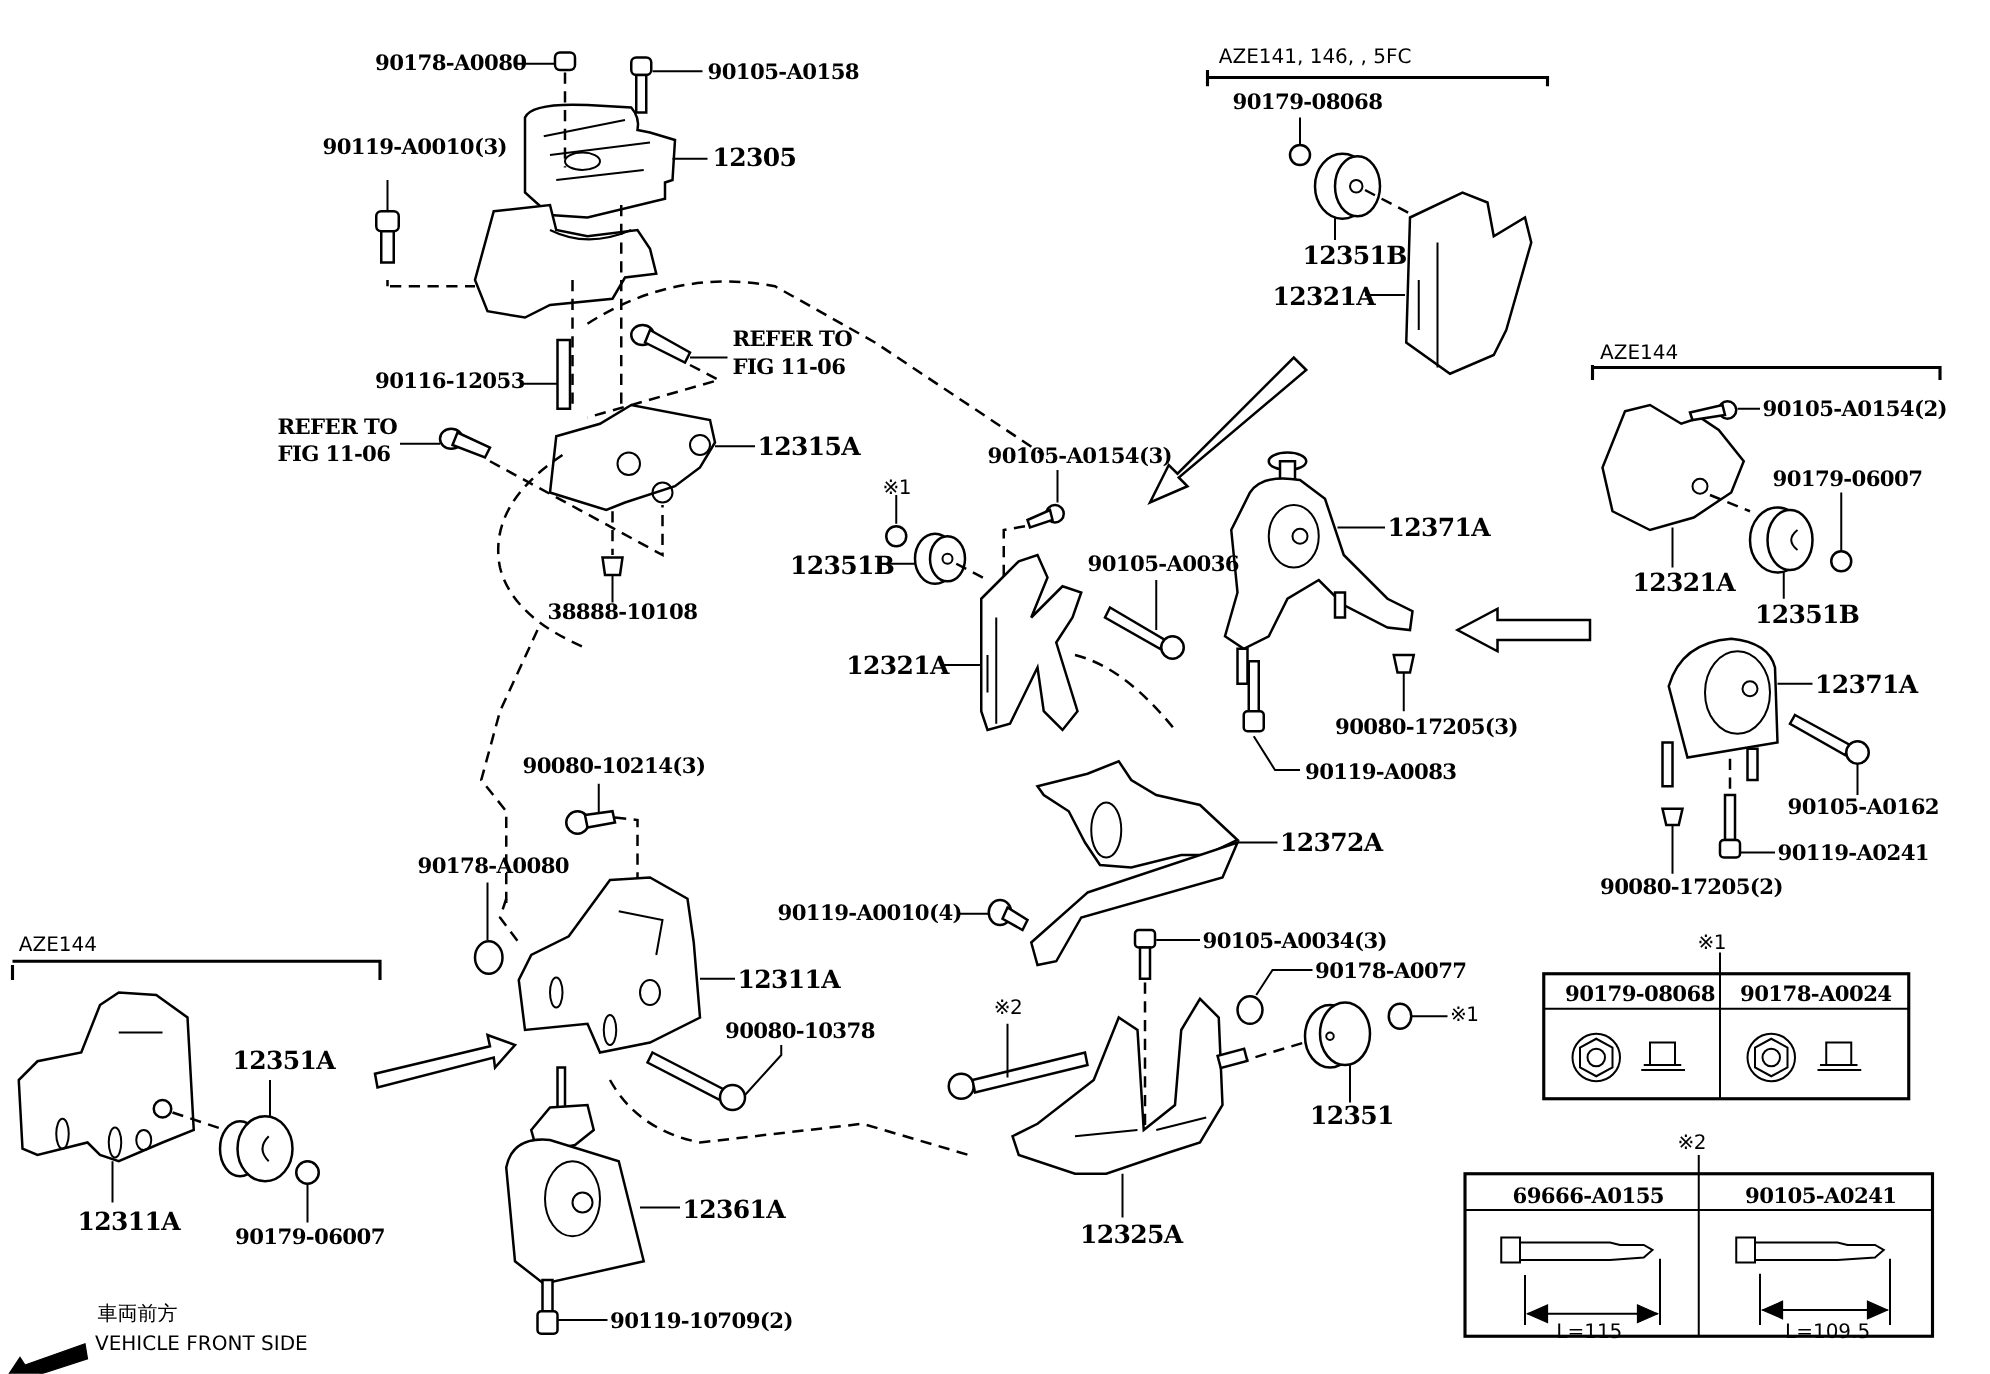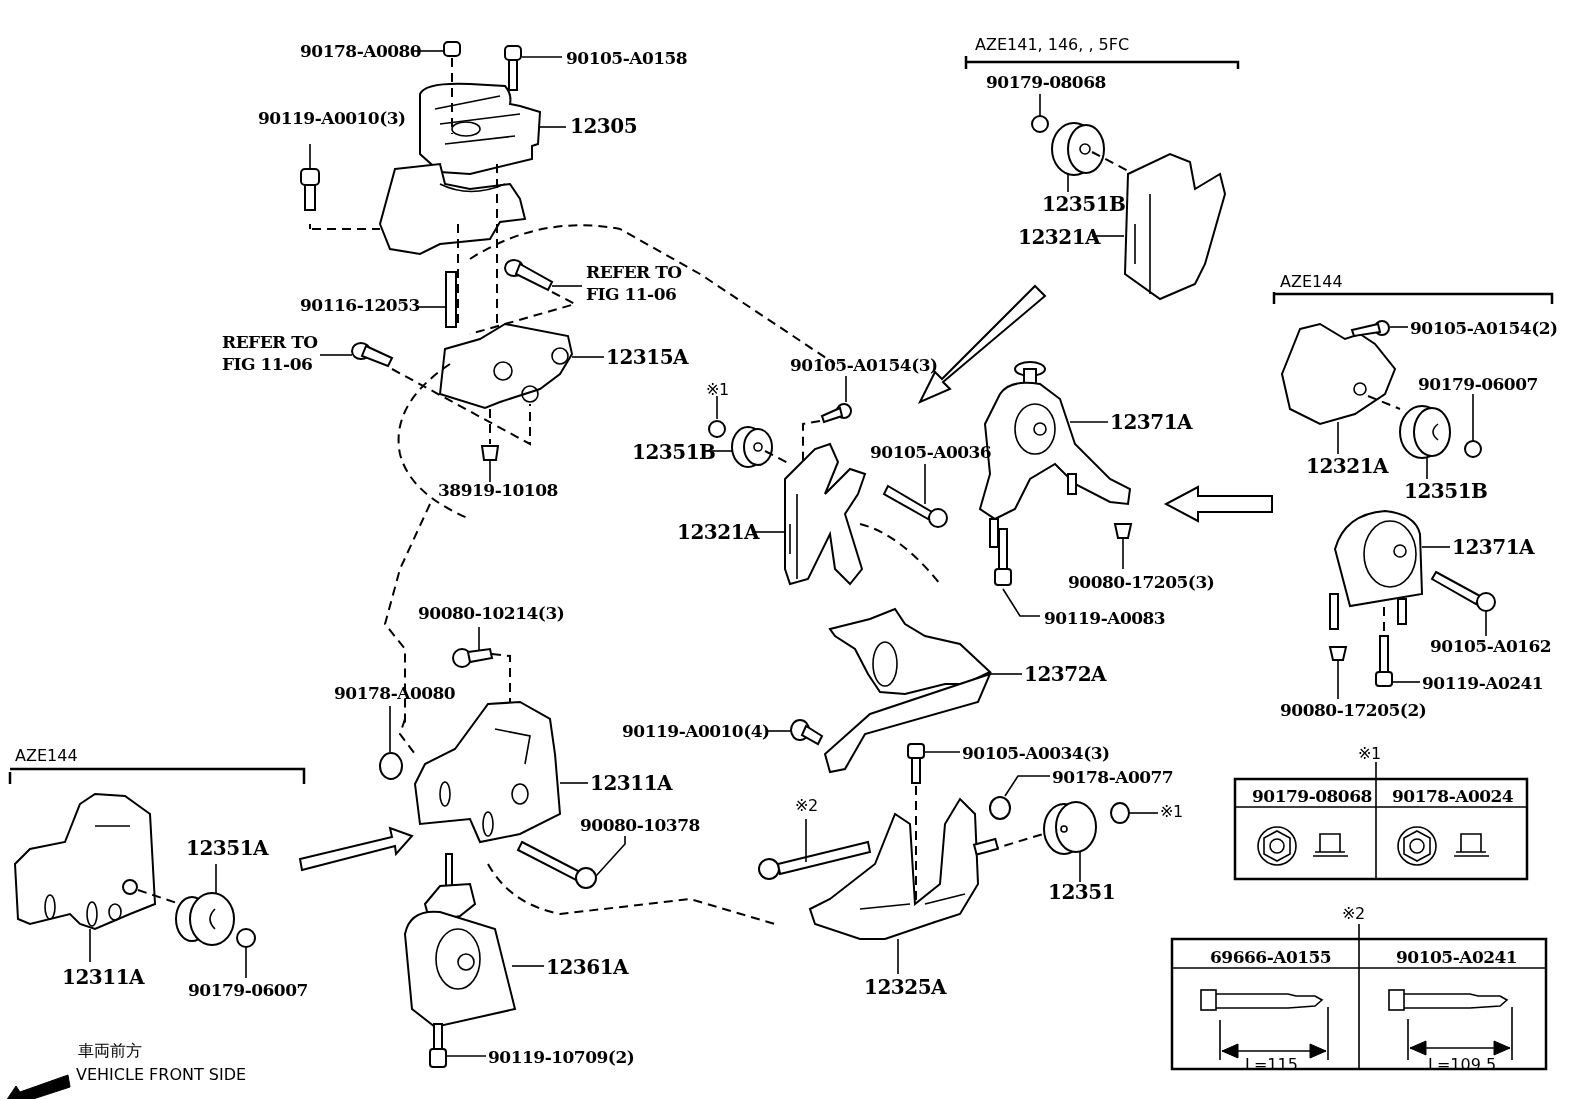--- a/index.html
+++ b/index.html
@@ -369,21 +369,21 @@
 <div class="lbl" style="left:300px;top:19px">90178-A0080</div>
 <div class="lbl" style="left:566px;top:26px">90105-A0158</div>
 <div class="lbl big" style="left:570px;top:92px">12305</div>
 <div class="lbl" style="left:258px;top:86px">90119-A0010(3)</div>
 <div class="lbl" style="left:300px;top:273px">90116-12053</div>
 <div class="lbl" style="left:586px;top:240px">REFER TO</div>
 <div class="lbl" style="left:586px;top:262px">FIG 11-06</div>
 <div class="lbl" style="left:222px;top:310px">REFER TO</div>
 <div class="lbl" style="left:222px;top:332px">FIG 11-06</div>
 <div class="lbl big" style="left:606px;top:323px">12315A</div>
-<div class="lbl" style="left:438px;top:458px">38919-10108</div>
+<div class="lbl" style="left:438px;top:458px">38888-10108</div>
 
 <div class="lbl sans" style="left:975px;top:13px">AZE141, 146, , 5FC</div>
 <div class="lbl" style="left:986px;top:50px">90179-08068</div>
 <div class="lbl big" style="left:1042px;top:170px">12351B</div>
 <div class="lbl big" style="left:1018px;top:203px">12321A</div>
 
 <div class="lbl" style="left:790px;top:333px">90105-A0154(3)</div>
 <div class="lbl mark" style="left:706px;top:358px">※1</div>
 <div class="lbl big" style="left:632px;top:418px">12351B</div>
 <div class="lbl" style="left:870px;top:420px">90105-A0036</div>

